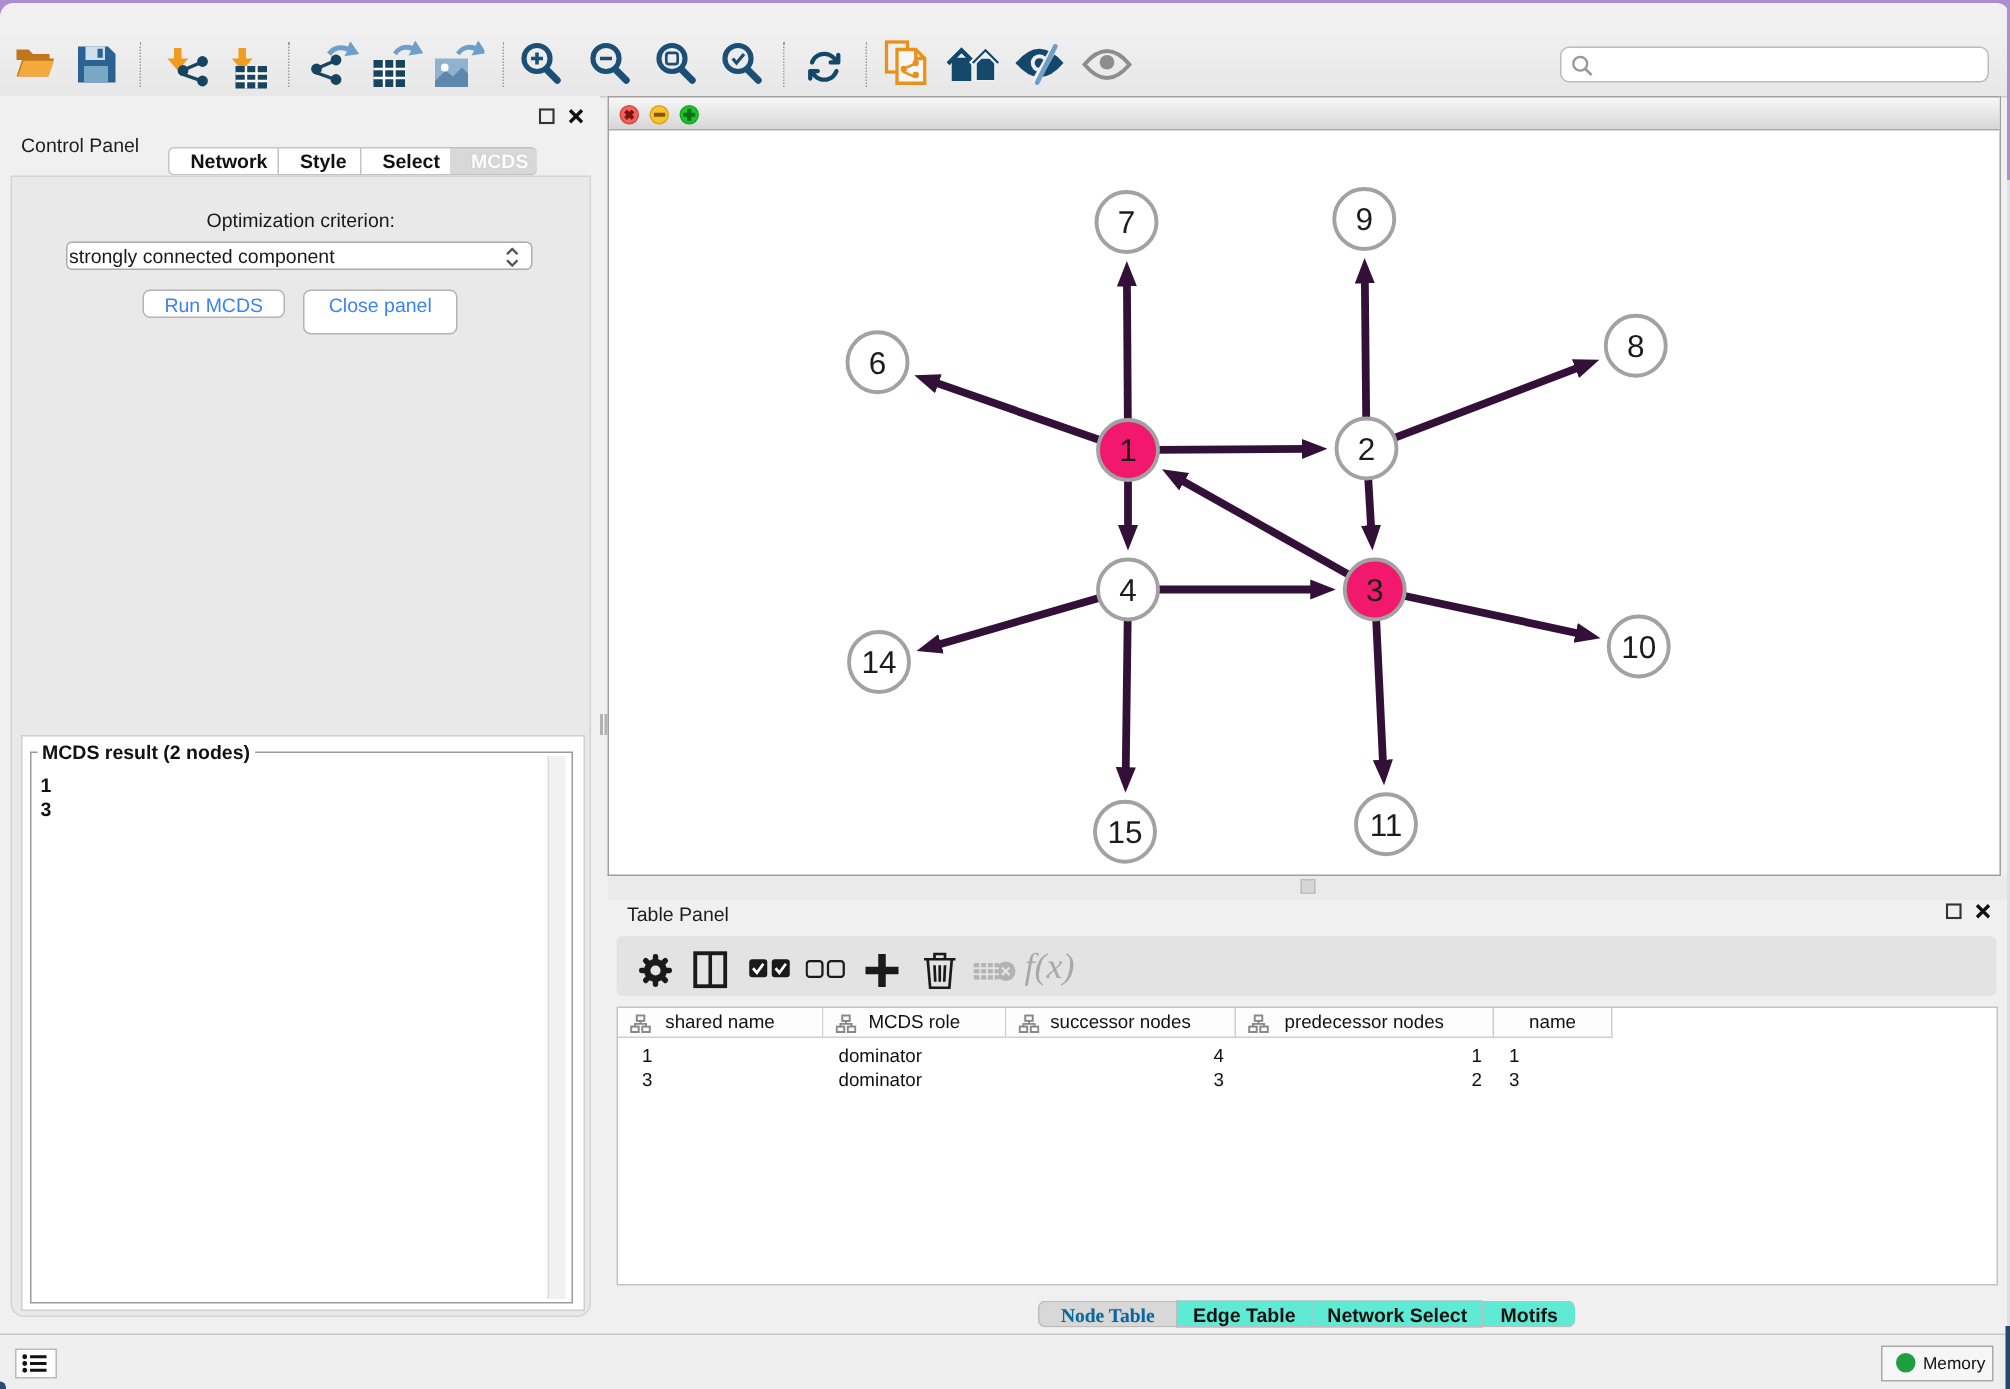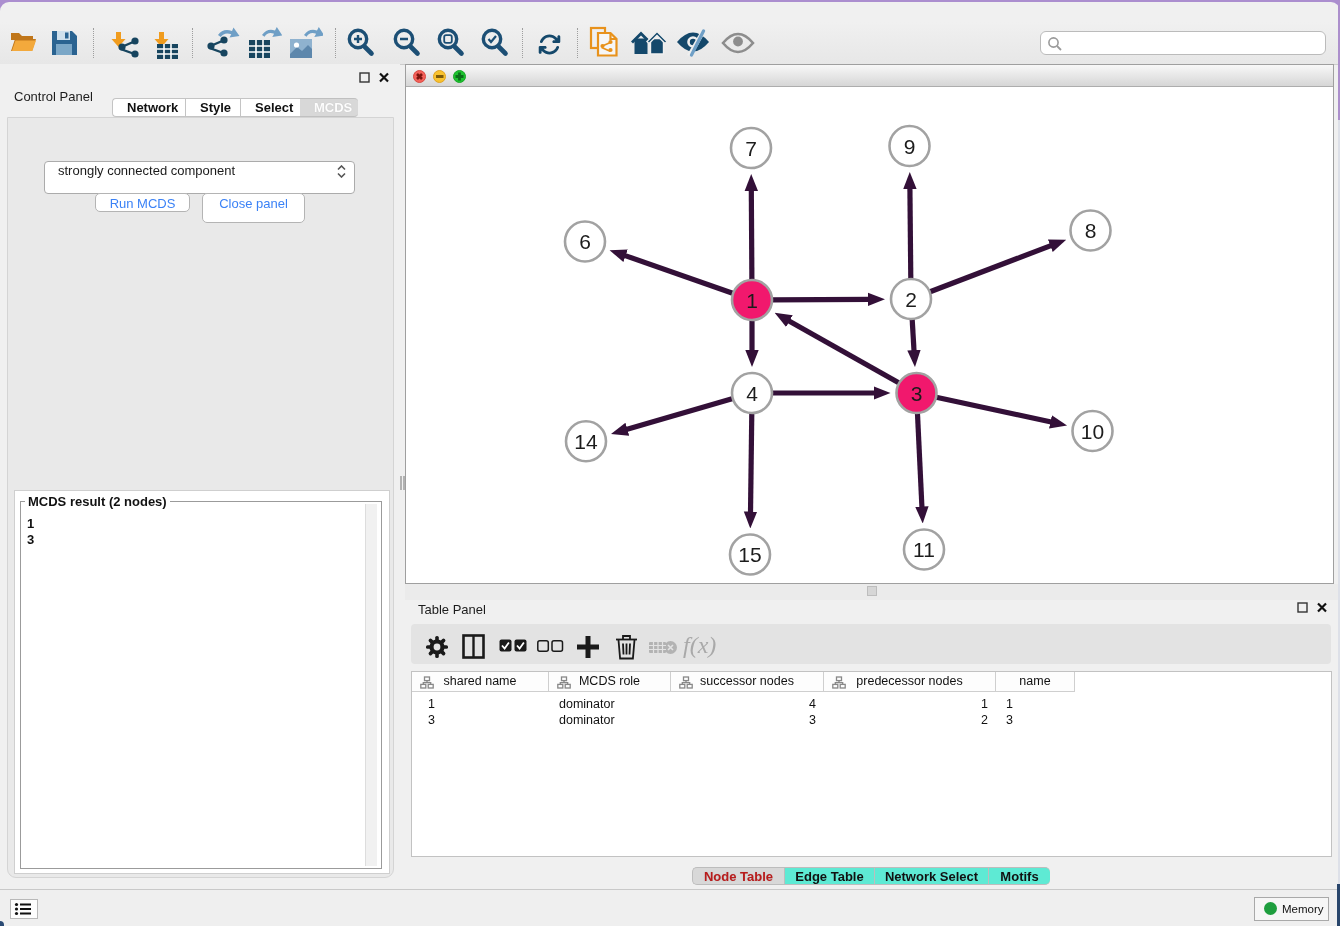--- a/index.html
+++ b/index.html
@@ -15,21 +15,21 @@
 .tbi{position:absolute;top:5px;}
 #searchbox{left:1040px;top:9px;width:286px;height:24px;background:#fff;border:1px solid #bbb;border-radius:6px;box-sizing:border-box;}
 
 #cpanel{left:0;top:62px;width:400px;height:826px;background:#f0f0f0;}
 #cphead{left:14px;top:9px;font-size:13px;color:#1d1d1d;margin-top:16px;}
 #cpcontent{left:7px;top:53px;width:387px;height:761px;background:#e9e9e9;border:1px solid #d4d4d4;border-radius:0 0 9px 9px;box-sizing:border-box;}
 .tabrow{position:absolute;display:flex;padding-left:33px;}
 .tab{height:17px;line-height:17px;font-size:13px;font-weight:700;color:#111;background:#fff;border:1px solid #c4c4c4;border-right:none;padding:0 14px;text-align:center;}
 .tab.sel{background:#d8d8d8;color:#fdfdfd;border-color:#c0c0c0;text-shadow:0 0 1px #bbb;}
 #opt-label{left:0;top:21px;width:385px;text-align:center;font-size:13px;color:#1a1a1a;}
-#dropdown{left:36px;top:43px;width:311px;height:33px;background:#fff;border:1px solid #ababab;border-radius:4px;box-sizing:border-box;font-size:13px;color:#1a1a1a;line-height:18px;padding-left:13px;}
+#dropdown{left:36px;top:43px;width:311px;height:19px;background:#fff;border:1px solid #ababab;border-radius:4px;box-sizing:border-box;font-size:13px;color:#1a1a1a;line-height:18px;padding-left:1px;}
 .btn{position:absolute;height:21px;background:#fff;border:1px solid #b4b4b4;border-radius:5px;box-sizing:border-box;font-size:13px;color:#3b82f6;text-align:center;line-height:19px;}
 #whitebox{left:6px;top:372px;width:376px;height:384px;background:#fff;border:1px solid #cfcfcf;box-sizing:border-box;}
 #fieldset{left:5px;top:10px;width:362px;height:368px;border:1px solid #9b9b9b;box-sizing:border-box;font-weight:bold;}
 #legend{left:4px;top:-8px;background:#fff;padding:0 3px;font-size:13px;color:#111;}
 #mcdsvals{left:6px;top:14px;font-size:13px;color:#111;line-height:16px;}
 #mscroll{right:4px;top:2px;width:11px;height:362px;background:#f1f1f1;border-left:1px solid #ddd;}
 
 #sccwin{left:405px;top:62px;width:929px;height:520px;background:#fff;border:1px solid #9f9f9f;border-top:none;box-sizing:border-box;}
 #scctitle{left:0;top:0;width:927px;height:23px;background:linear-gradient(#f8f8f8,#d6d6d6);border-bottom:1px solid #adadad;border-top:1px solid #9f9f9f;box-sizing:border-box;}
 .mtl{position:absolute;top:5px;width:13px;height:13px;border-radius:50%;box-sizing:border-box;}
@@ -39,21 +39,21 @@
 #hhandle{left:462px;top:2px;width:8px;height:8px;background:#d6d6d6;border:1px solid #bdbdbd;}
 
 #tpanel{left:406px;top:598px;width:934px;height:292px;background:#f0f0f0;}
 #tphead{left:12px;top:2px;font-size:13px;color:#1d1d1d;}
 #ttoolbar{left:5px;top:24px;width:920px;height:40px;background:#e3e3e3;border-radius:4px;}
 #ttable{left:5px;top:71px;width:921px;height:186px;background:#fff;border:1px solid #c2c2c2;box-sizing:border-box;}
 .th{position:absolute;top:0;height:20px;line-height:19px;box-sizing:border-box;border-right:1px solid #cfcfcf;border-bottom:1px solid #cfcfcf;font-size:12.5px;color:#111;text-align:center;background:#fdfdfd;}
 .trow{position:absolute;font-size:12.5px;color:#111;height:16px;line-height:16px;}
 .btabs{position:absolute;left:286px;top:267px;display:flex;}
 .btab{height:18px;line-height:17px;font-size:13px;font-weight:700;color:#111;background:#5eead4;border:1px solid #bdbdbd;border-right:none;padding:0;white-space:nowrap;box-sizing:border-box;}
-.btab.sel{background:#d8d8d8;color:#b91c1c;text-shadow:0 0 1px #bbb;}
+.btab.sel{background:#d8d8d8;color:#0369a1;text-shadow:0 0 1px #bbb;font-family:Liberation Serif, serif;}
 
 #statusbar{left:0;top:887px;width:1340px;height:37px;background:#efefef;border-top:1px solid #c9c9c9;box-sizing:border-box;}
 #listbtn{left:10px;top:9px;width:28px;height:20px;background:#fdfdfd;border:1px solid #b9b9b9;box-sizing:border-box;}
 #membtn{left:1254px;top:7px;width:75px;height:24px;background:#f6f6f6;border:1px solid #a9a9a9;box-sizing:border-box;font-size:11.5px;color:#111;white-space:nowrap;}
 
 #rs1{left:1338px;top:0;width:2px;height:120px;background:#ac8fcc;}
 #rs2{left:1338px;top:120px;width:2px;height:764px;background:#dde0e8;}
 #rs3{left:1337px;top:884px;width:3px;height:42px;background:#28456b;}
 #bl{left:0;top:921px;width:4px;height:5px;background:#2a4a74;border-radius:0 4px 0 0;}
 #vridges{left:400px;top:474px;width:6px;height:14px;}
@@ -196,20 +196,21 @@
         <rect x="1" y="1" width="9" height="9" fill="none" stroke="#333" stroke-width="1.4"></rect>
         <path d="M21 1.5 L29 9.5 M29 1.5 L21 9.5" stroke="#111" stroke-width="2.2"></path>
       </svg>
     <div class="tabrow" style="left:79px;top:34px;">
       <div class="tab" style="border-radius:4px 0 0 4px;width:44px;">Network</div>
       <div class="tab" style="width:26px;">Style</div>
       <div class="tab" style="width:31px;">Select</div>
       <div class="tab sel" style="border-radius:0 4px 4px 0;width:30px;border-left:none;">MCDS</div>
     </div>
     <div class="abs" id="cpcontent">
+      <div class="abs" id="opt-label">Optimization criterion:</div>
       <div class="abs" id="dropdown">strongly connected component
         <svg class="abs" style="right:8px;top:3px" width="9" height="13" viewBox="0 0 9 13">
             <path d="M1 4.5 L4.5 1 L8 4.5 M1 8.5 L4.5 12 L8 8.5" fill="none" stroke="#555" stroke-width="1.6"></path>
           </svg>
       </div>
       <div class="btn" style="left:87px;top:75px;width:95px;height:19px;">Run MCDS</div>
       <div class="btn" style="left:194px;top:75px;width:103px;height:30px;">Close panel</div>
       <div class="abs" id="whitebox">
         <div class="abs" id="fieldset">
           <div class="abs" id="legend">MCDS result (2 nodes)</div>

